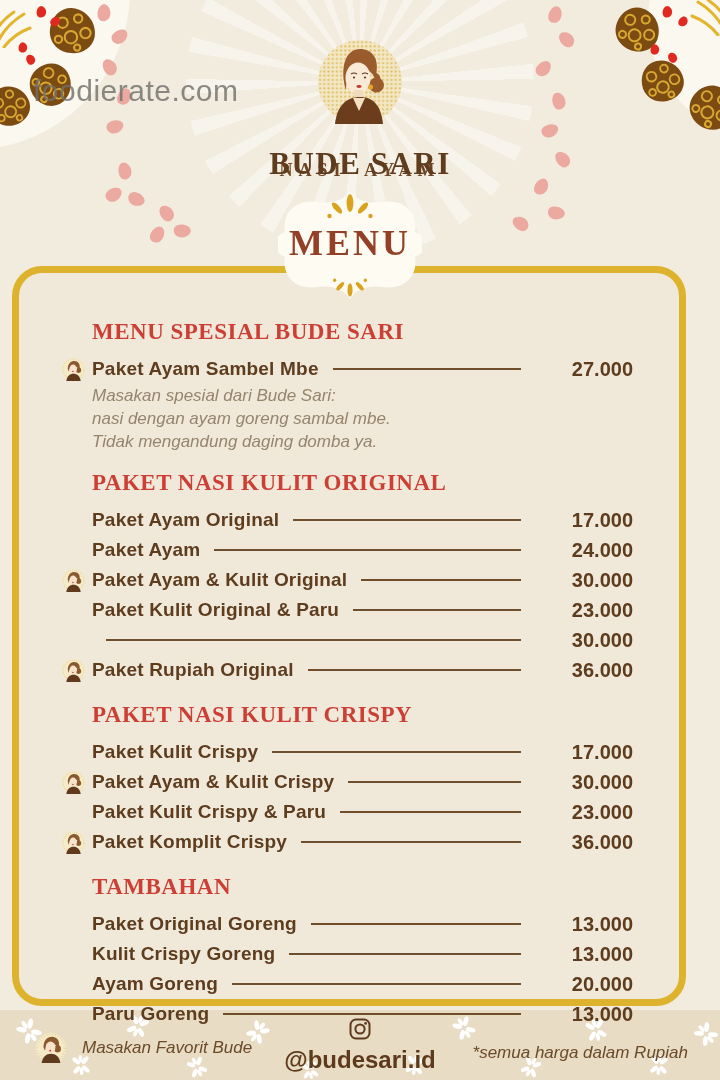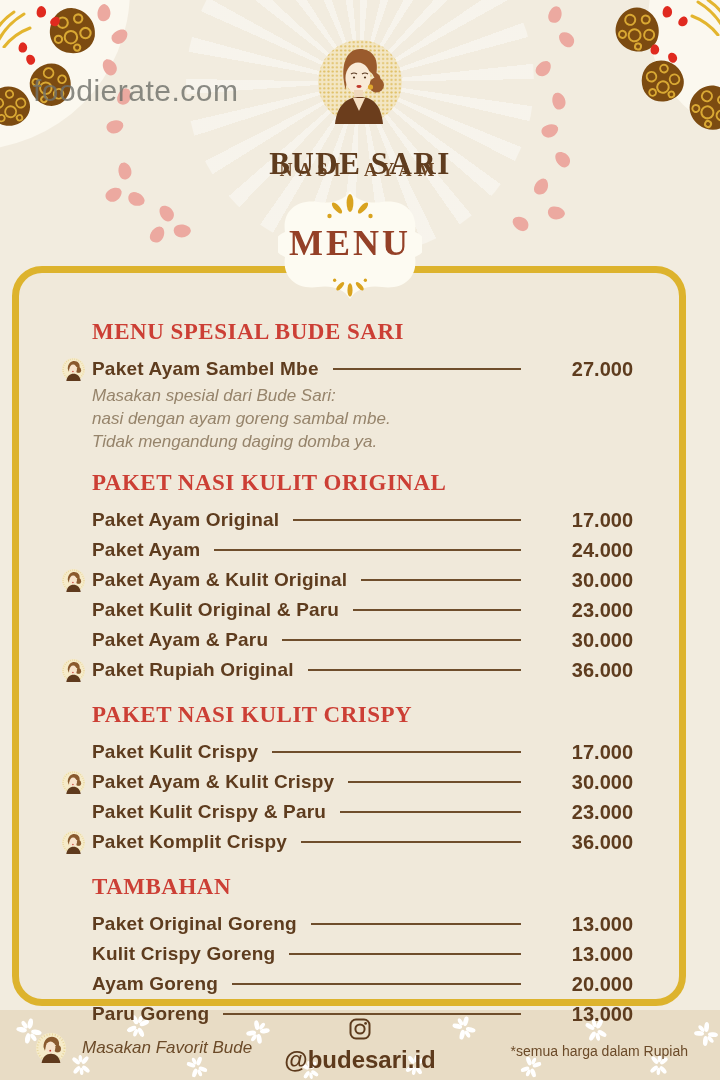--- a/index.html
+++ b/index.html
@@ -47,21 +47,21 @@
   .leader{flex:1;height:0;border-top:2px solid #6f4e2c;margin:0 26px 0 14px;}
   .item-price{flex:0 0 86px;text-align:right;font-weight:bold;font-size:20px;color:#5e3c1e;}
   .item-desc{margin-left:30px;font-style:italic;font-size:17px;line-height:23px;color:#96846b;}
 
   
   .footer{position:absolute;left:0;top:1010px;width:720px;height:70px;background:#e8dcc5;z-index:2;}
   .footer-left{position:absolute;left:36px;top:1033px;display:flex;align-items:center;z-index:3;}
   .footer-left-label{margin-left:16px;font-style:italic;font-size:17px;color:#6b4a28;}
   .footer-center{position:absolute;left:0;top:1018px;width:720px;text-align:center;z-index:3;}
   .ig-handle{font-weight:bold;font-size:24px;color:#5d3a1c;margin-top:2px;}
-  .footer-note{position:absolute;right:32px;top:1043px;font-size:14px;
+  .footer-note{position:absolute;right:32px;top:1043px;font-style:italic;font-size:17px;
                color:#6b4a28;z-index:3;}
   .flower{position:absolute;pointer-events:none;}
 </style>
 </head>
 <body>
 
 <svg width="0" height="0" style="position:absolute">
   <defs>
     <pattern id="halftone" width="4.2" height="4.2" patternUnits="userSpaceOnUse">
       <circle cx="2.1" cy="2.1" r="1.15" fill="#ddba58"></circle>
@@ -318,21 +318,20 @@
             <span class="item-price">30.000</span>
           </div>
           <div class="menu-row">
             <span class="icon-slot"></span>
             <span class="item-name">Paket Kulit Original &amp; Paru</span>
             <span class="leader"></span>
             <span class="item-price">23.000</span>
           </div>
           <div class="menu-row">
             <span class="icon-slot"></span>
-            <span class="item-name">Paket Ayam &amp; Paru</span>
             <span class="leader"></span>
             <span class="item-price">30.000</span>
           </div>
           <div class="menu-row">
             <span class="icon-slot">
               <svg width="23" height="23" viewBox="0 0 32 32">
                 <use href="#bude-mini"></use>
               </svg>
             </span>
             <span class="item-name">Paket Rupiah Original</span>

